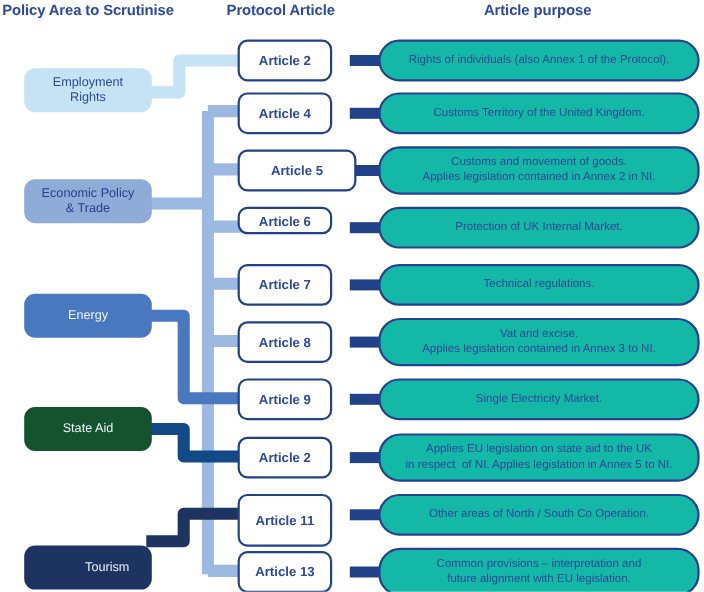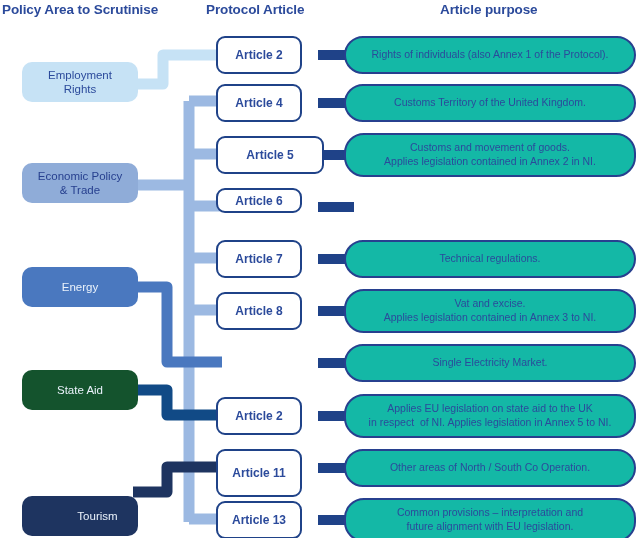--- a/index.html
+++ b/index.html
@@ -146,38 +146,44 @@
     <span>Article 5</span>
   </div>
   <div class="purpose" style="left:344px;top:133px;width:292px;height:44px;">
     <span>Customs and movement of goods.<br>Applies legislation contained in Annex 2 in NI.</span>
   </div>
 
   <div class="stub" style="left:318px;top:202px;width:36px;height:10px;"></div>
   <div class="article" style="left:216px;top:188px;width:86px;height:25px;">
     <span>Article 6</span>
   </div>
+  <div class="purpose" style="left:344px;top:188px;width:292px;height:38px;">
+    <span>Protection of UK Internal Market.</span>
+  </div>
 
   <div class="stub" style="left:318px;top:254px;width:36px;height:10px;"></div>
   <div class="article" style="left:216px;top:240px;width:86px;height:38px;">
     <span>Article 7</span>
   </div>
   <div class="purpose" style="left:344px;top:240px;width:292px;height:38px;">
     <span>Technical regulations.</span>
   </div>
 
   <div class="stub" style="left:318px;top:306px;width:36px;height:10px;"></div>
   <div class="article" style="left:216px;top:292px;width:86px;height:38px;">
     <span>Article 8</span>
   </div>
   <div class="purpose" style="left:344px;top:289px;width:292px;height:44px;">
     <span>Vat and excise.<br>Applies legislation contained in Annex 3 to NI.</span>
   </div>
 
   <div class="stub" style="left:318px;top:358px;width:36px;height:10px;"></div>
+  <div class="article" style="left:216px;top:344px;width:86px;height:38px;">
+    <span>Article 9</span>
+  </div>
   <div class="purpose" style="left:344px;top:344px;width:292px;height:38px;">
     <span>Single Electricity Market.</span>
   </div>
 
   <div class="stub" style="left:318px;top:411px;width:36px;height:10px;"></div>
   <div class="article" style="left:216px;top:397px;width:86px;height:38px;">
     <span>Article 2</span>
   </div>
   <div class="purpose" style="left:344px;top:394px;width:292px;height:44px;">
     <span>Applies EU legislation on state aid to the UK<br>in respect &nbsp;of NI. Applies legislation in Annex 5 to NI.</span>

